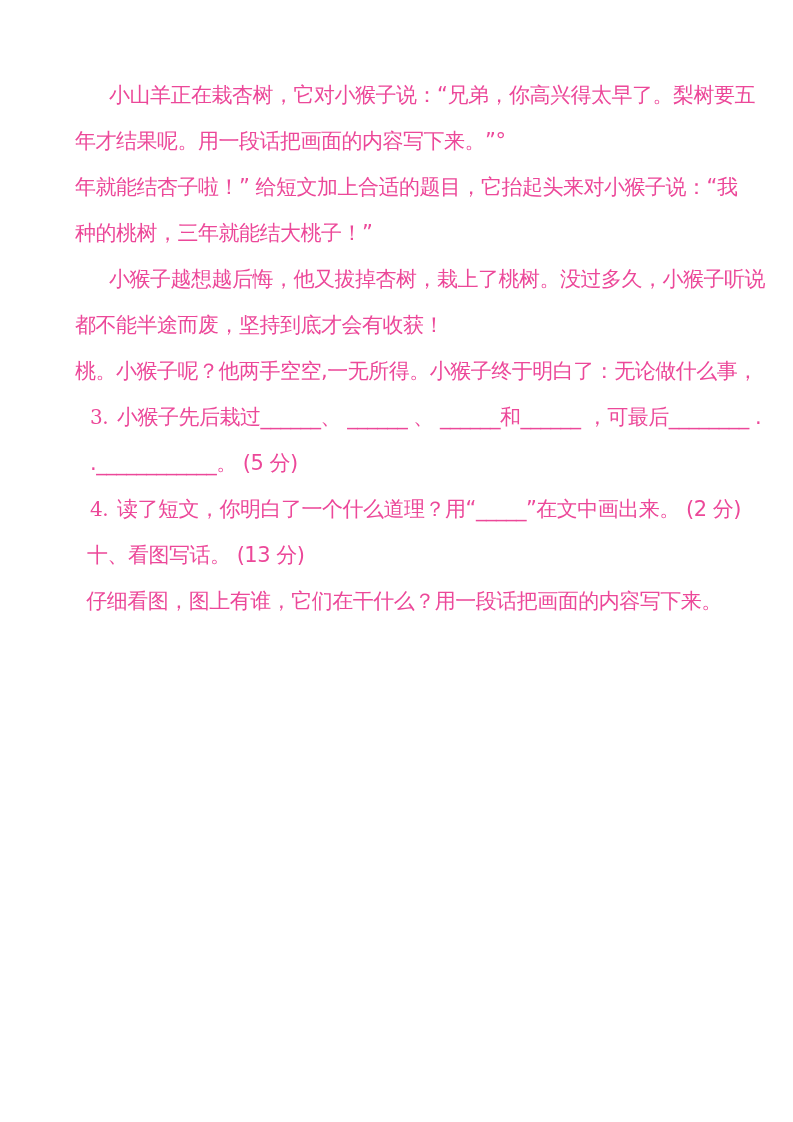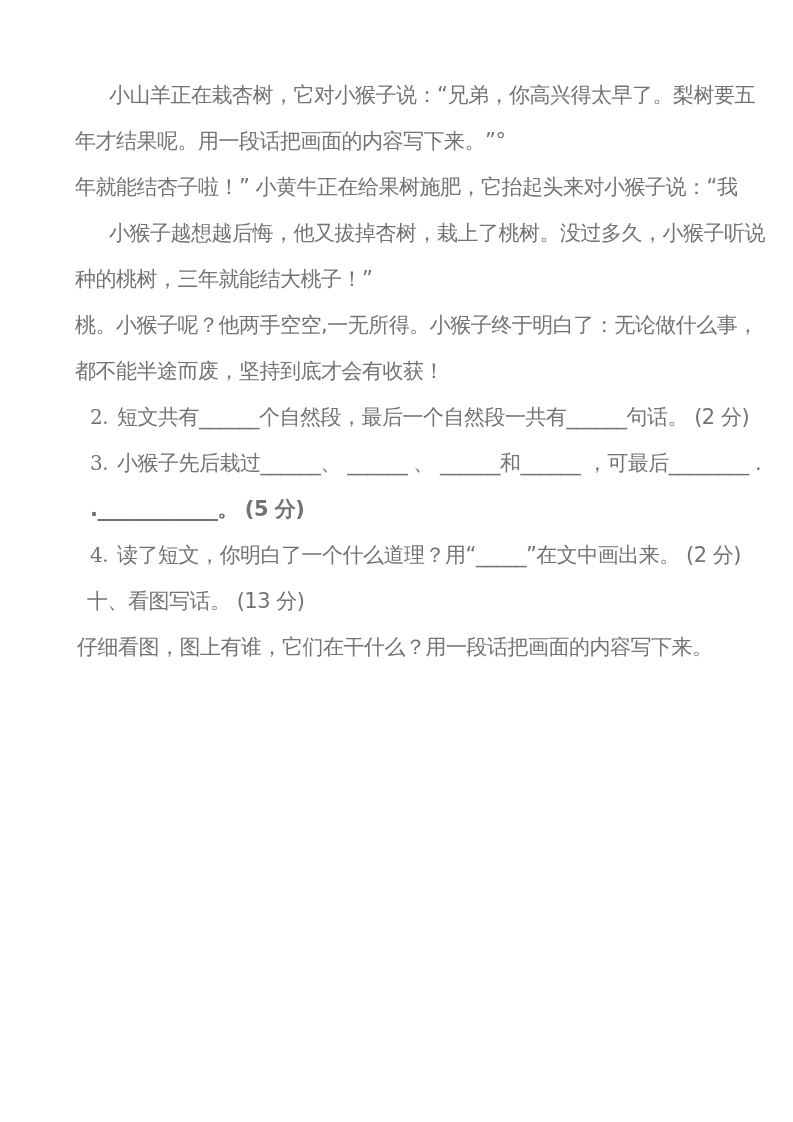--- a/index.html
+++ b/index.html
@@ -6,55 +6,52 @@
   .page{
     position:relative;
     width:793px;height:1122px;
     margin:0 auto;
     background:#ffffff;
     box-sizing:border-box;
     padding:72px 62px 0 75px;
     font-family:"DejaVu Sans",sans-serif;
     font-size:21px;
     line-height:46px;
-    color:#737373;
+    color:#ec4899;
     overflow:hidden;
   }
   .line{white-space:nowrap;letter-spacing:-0.5px;}
   .indent{padding-left:34px;}
   .q-row{white-space:nowrap;padding-left:15px;letter-spacing:-0.5px;}
   .q-num{
     display:inline-block;
     min-width:27px;
     font-family:"DejaVu Serif",serif;
     font-size:20px;
   }
-  .q-cont{padding-left:15px;font-weight:bold;}
+  .q-cont{padding-left:15px;}
   .sec-heading{padding-left:12px;}
-  .sec-instr{padding-left:2px;}
+  .sec-instr{padding-left:2px;text-align:center;}
 </style>
 </head>
 <body>
 
 <div class="page">
 
   <div>
     <div class="line indent">小山羊正在栽杏树，它对小猴子说：“兄弟，你高兴得太早了。梨树要五</div>
     <div class="line">年才结果呢。用一段话把画面的内容写下来。”°</div>
-    <div class="line">年就能结杏子啦！” 小黄牛正在给果树施肥，它抬起头来对小猴子说：“我</div>
+    <div class="line">年就能结杏子啦！” 给短文加上合适的题目，它抬起头来对小猴子说：“我</div>
+    <div class="line">种的桃树，三年就能结大桃子！”</div>
     <div class="line indent">小猴子越想越后悔，他又拔掉杏树，栽上了桃树。没过多久，小猴子听说</div>
-    <div class="line">种的桃树，三年就能结大桃子！”</div>
+    <div class="line">都不能半途而废，坚持到底才会有收获！</div>
     <div class="line">桃。小猴子呢？他两手空空,一无所得。小猴子终于明白了：无论做什么事，</div>
-    <div class="line">都不能半途而废，坚持到底才会有收获！</div>
   </div>
 
   <div>
-    <div class="q-row">
-      <span class="q-num">2.</span><span>短文共有______个自然段，最后一个自然段一共有______句话。 (2 分)</span>
-    </div>
     <div class="q-row">
       <span class="q-num">3.</span><span>小猴子先后栽过______、 ______ 、 ______和______ ，可最后________ .</span>
     </div>
     <div class="line q-cont">.____________。  (5 分)</div>
     <div class="q-row">
       <span class="q-num">4.</span><span>读了短文，你明白了一个什么道理？用“_____”在文中画出来。 (2 分)</span>
     </div>
   </div>
 
   <div>

